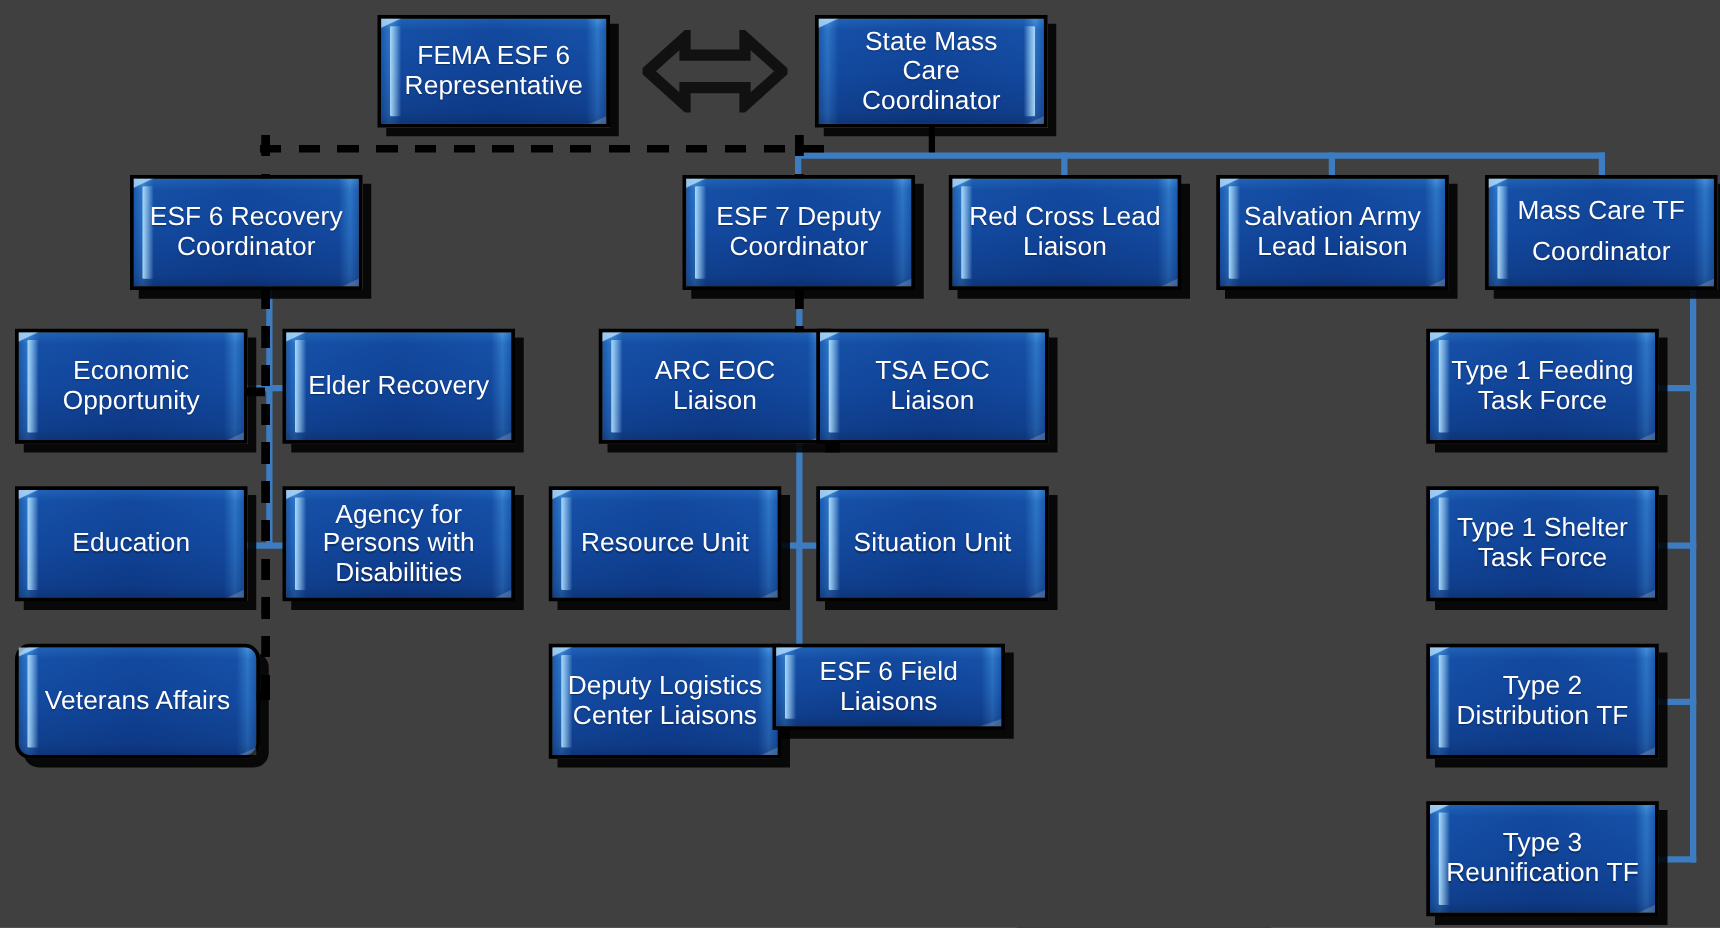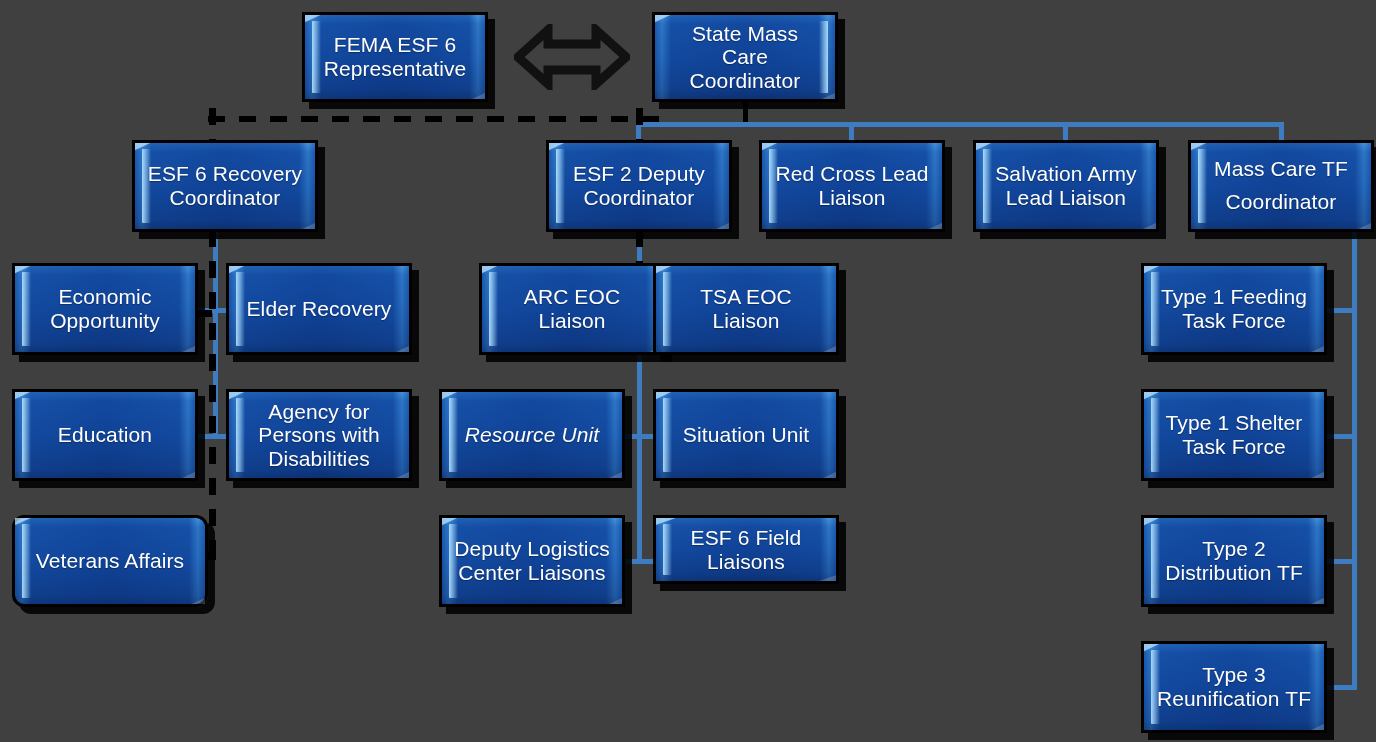--- a/index.html
+++ b/index.html
@@ -128,26 +128,26 @@
   </div>
 
   <svg class="dbl-arrow" style="left:514px;top:24px;" width="116" height="66" viewBox="0 0 116 66">
     <path d="M4 33 L34 6 L34 20 L82 20 L82 6 L112 33 L82 60 L82 46 L34 46 L34 60 Z" fill="none" stroke="#111111" stroke-width="9" stroke-linejoin="miter"></path>
   </svg>
 
   <div class="box rs" style="left:652px;top:12px;width:186px;height:90px;">
     <span class="lbl">State Mass Care Coordinator</span>
   </div>
 
-  <div class="box" style="left:132px;top:140px;width:186px;height:92px;">
+  <div class="box" style="left:104px;top:140px;width:186px;height:92px;">
     <span class="lbl">ESF 6 Recovery Coordinator</span>
   </div>
 
   <div class="box" style="left:546px;top:140px;width:186px;height:92px;">
-    <span class="lbl">ESF 2 Deputy Coordinator</span>
+    <span class="lbl">ESF 7 Deputy Coordinator</span>
   </div>
 
   <div class="box" style="left:759px;top:140px;width:186px;height:92px;">
     <span class="lbl">Red Cross Lead Liaison</span>
   </div>
 
   <div class="box" style="left:973px;top:140px;width:186px;height:92px;">
     <span class="lbl">Salvation Army Lead Liaison</span>
   </div>
 
@@ -176,33 +176,33 @@
   </div>
 
   <div class="box" style="left:439px;top:263px;width:186px;height:92px;margin-left:40px;">
     <span class="lbl">ARC EOC Liaison</span>
   </div>
 
   <div class="box" style="left:653px;top:263px;width:186px;height:92px;">
     <span class="lbl">TSA EOC Liaison</span>
   </div>
 
-  <div class="box" style="left:439px;top:389px;width:186px;height:92px;font-style:italic;">
+  <div class="box" style="left:439px;top:389px;width:186px;height:92px;">
     <span class="lbl">Resource Unit</span>
   </div>
 
   <div class="box" style="left:653px;top:389px;width:186px;height:92px;">
     <span class="lbl">Situation Unit</span>
   </div>
 
   <div class="box" style="left:439px;top:515px;width:186px;height:92px;">
     <span class="lbl">Deputy Logistics Center Liaisons</span>
   </div>
 
-  <div class="box" style="left:653px;top:515px;width:186px;height:69px;">
+  <div class="box" style="left:618px;top:515px;width:186px;height:69px;">
     <span class="lbl">ESF 6 Field Liaisons</span>
   </div>
 
   <div class="box" style="left:1141px;top:263px;width:186px;height:92px;">
     <span class="lbl">Type 1 Feeding Task Force</span>
   </div>
 
   <div class="box" style="left:1141px;top:389px;width:186px;height:92px;">
     <span class="lbl">Type 1 Shelter Task Force</span>
   </div>

